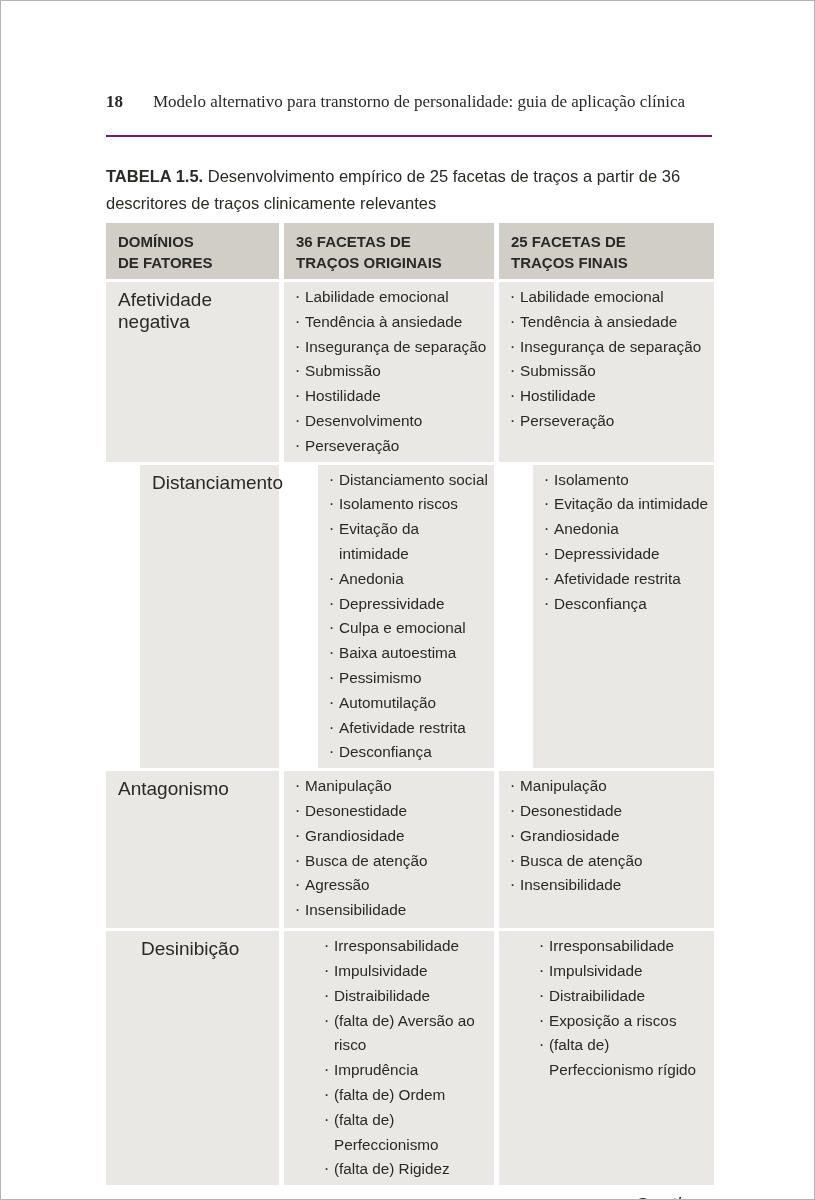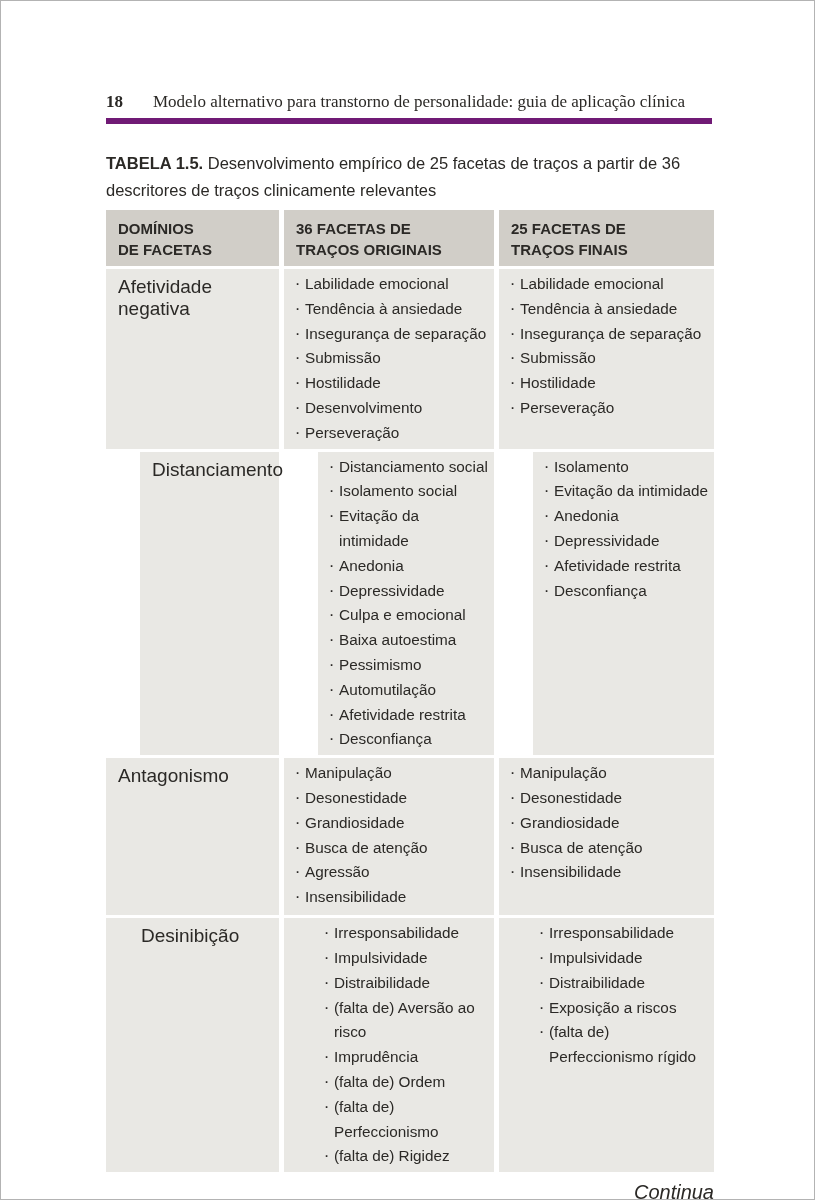--- a/index.html
+++ b/index.html
@@ -12,22 +12,22 @@
     padding:90px 102px 0 105px;
     font-family:"Liberation Sans", sans-serif;
     color:#2b2926;
     overflow:hidden;
   }
   
   .running-header{
     display:flex;align-items:flex-start;
     font-family:"Liberation Serif", serif;
     font-size:17px;line-height:22px;
-    padding-bottom:5px;
-    border-bottom:6px solid #701a75;
+    padding-bottom:22px;
+    border-bottom:2px solid #701a75;
   }
   .page-number{font-weight:700;margin-right:30px;}
   
   .table-title{
     margin:26px 0 0 0;
     font-size:16.5px;line-height:27px;
     max-width:620px;
   }
   .table-title strong{font-weight:700;}
   
@@ -88,21 +88,21 @@
 
   <header class="running-header">
     <span class="page-number">18</span>
     <span>Modelo alternativo para transtorno de personalidade: guia de aplicação clínica</span>
   </header>
 
   <p class="table-title"><strong>TABELA 1.5.</strong><span> Desenvolvimento empírico de 25 facetas de traços a partir de 36 descritores de traços clinicamente relevantes</span></p>
 
   <div class="facets-table" id="facets-table">
       <div class="th">DOMÍNIOS
-DE FACETAS</div>
+DE FATORES</div>
       <div class="th">36 FACETAS DE
 TRAÇOS ORIGINAIS</div>
       <div class="th">25 FACETAS DE
 TRAÇOS FINAIS</div>
       <div class="td domain-cell rh0">Afetividade negativa</div>
       <div class="td list-cell rh0">
         <div class="facet-list" role="list">
           <div class="facet-item">
             <div class="bullet">·</div>
             <div class="facet-text">Labilidade emocional</div>
@@ -163,21 +163,21 @@
       </div>
       <div class="td domain-cell rh1">Distanciamento</div>
       <div class="td list-cell rh1">
         <div class="facet-list" role="list">
           <div class="facet-item">
             <div class="bullet">·</div>
             <div class="facet-text">Distanciamento social</div>
           </div>
           <div class="facet-item">
             <div class="bullet">·</div>
-            <div class="facet-text">Isolamento social</div>
+            <div class="facet-text">Isolamento riscos</div>
           </div>
           <div class="facet-item">
             <div class="bullet">·</div>
             <div class="facet-text">Evitação da intimidade</div>
           </div>
           <div class="facet-item">
             <div class="bullet">·</div>
             <div class="facet-text">Anedonia</div>
           </div>
           <div class="facet-item">

